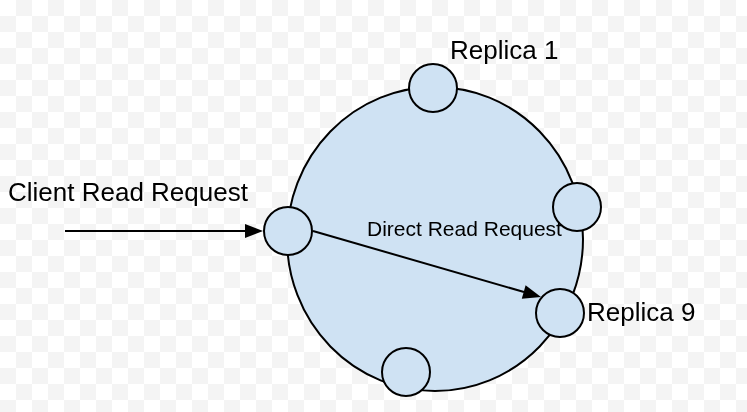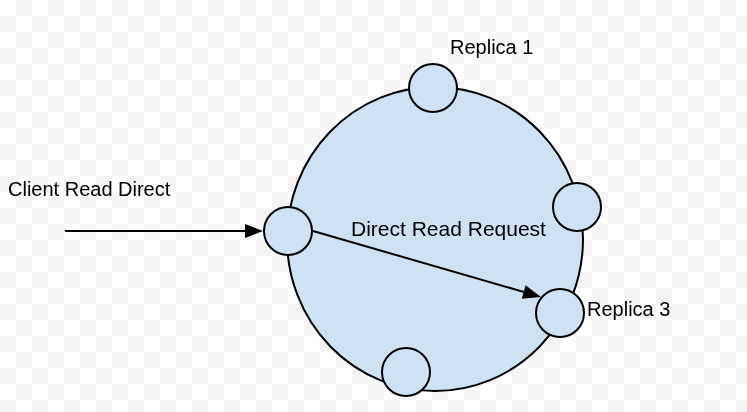--- a/index.html
+++ b/index.html
@@ -39,25 +39,26 @@
     fill: none;
   }
   .arrow-head {
     fill: var(--shape-stroke, #000000);
     stroke: none;
   }
   .label {
     position: absolute;
     color: var(--text-color, #000000);
     white-space: nowrap;
-    font-size: 20px;
+    font-size: 26px;
     line-height: 1.15;
   }
   .label.small {
     font-size: 21px;
+    margin-left: 16px;
   }
 </style>
 </head>
 <body>
 
 <div class="stage">
 
   <svg class="diagram" width="747" height="412" viewBox="0 0 747 412">
 
     <ellipse class="ring" cx="435" cy="239" rx="148" ry="152"></ellipse>
@@ -75,19 +76,19 @@
 
     <g>
       <line class="arrow-line" x1="313" y1="231" x2="524" y2="292"></line>
       <polygon class="arrow-head" points="541,297 521.8,298.7 525.6,285.3"></polygon>
     </g>
   </svg>
 
   <div class="label" style="left:450px; top:36px;">Replica 1</div>
 
 
-  <div class="label" style="left:587px; top:298px;">Replica 3</div>
+  <div class="label" style="left:587px; top:298px;">Replica 9</div>
 
-  <div class="label" style="left:8px; top:178px;">Client Read Direct</div>
+  <div class="label" style="left:8px; top:178px;">Client Read Request</div>
 
   <div class="label small" style="left:351px; top:217px;">Direct Read Request</div>
 
 </div>
 
 </body></html>

